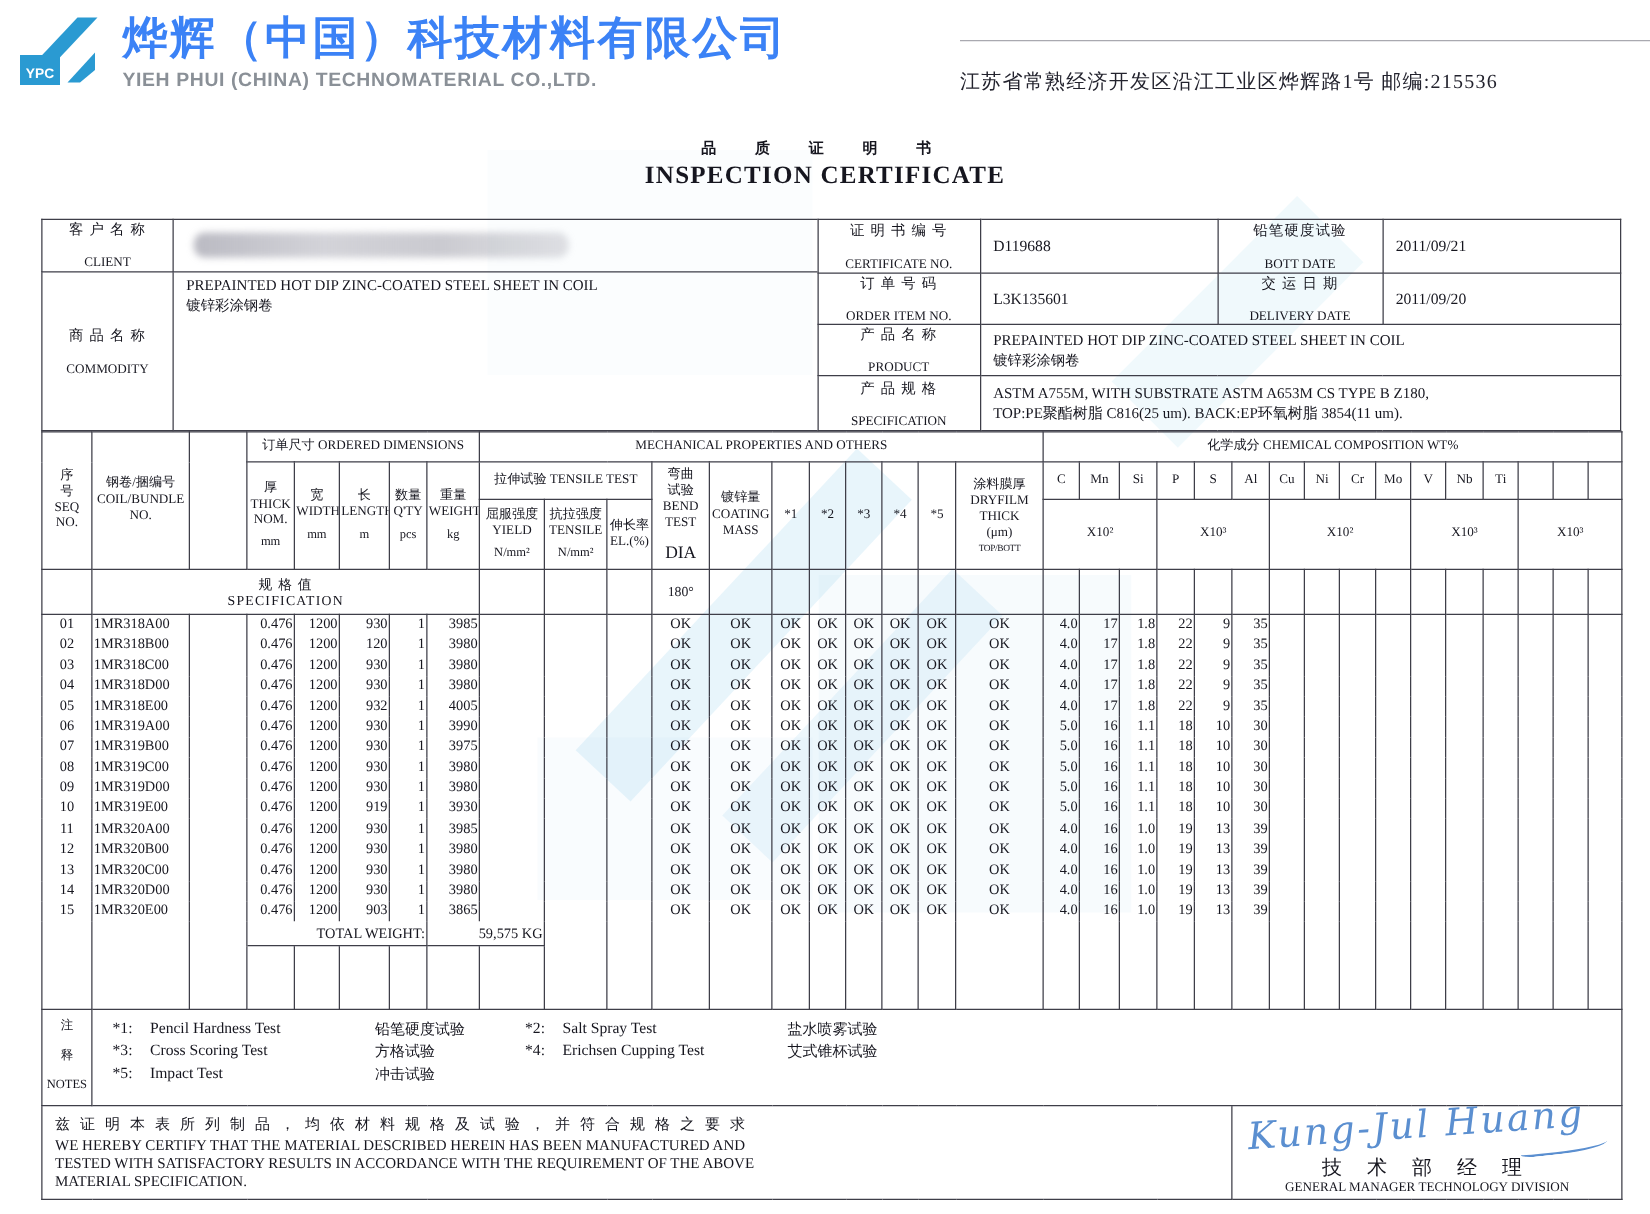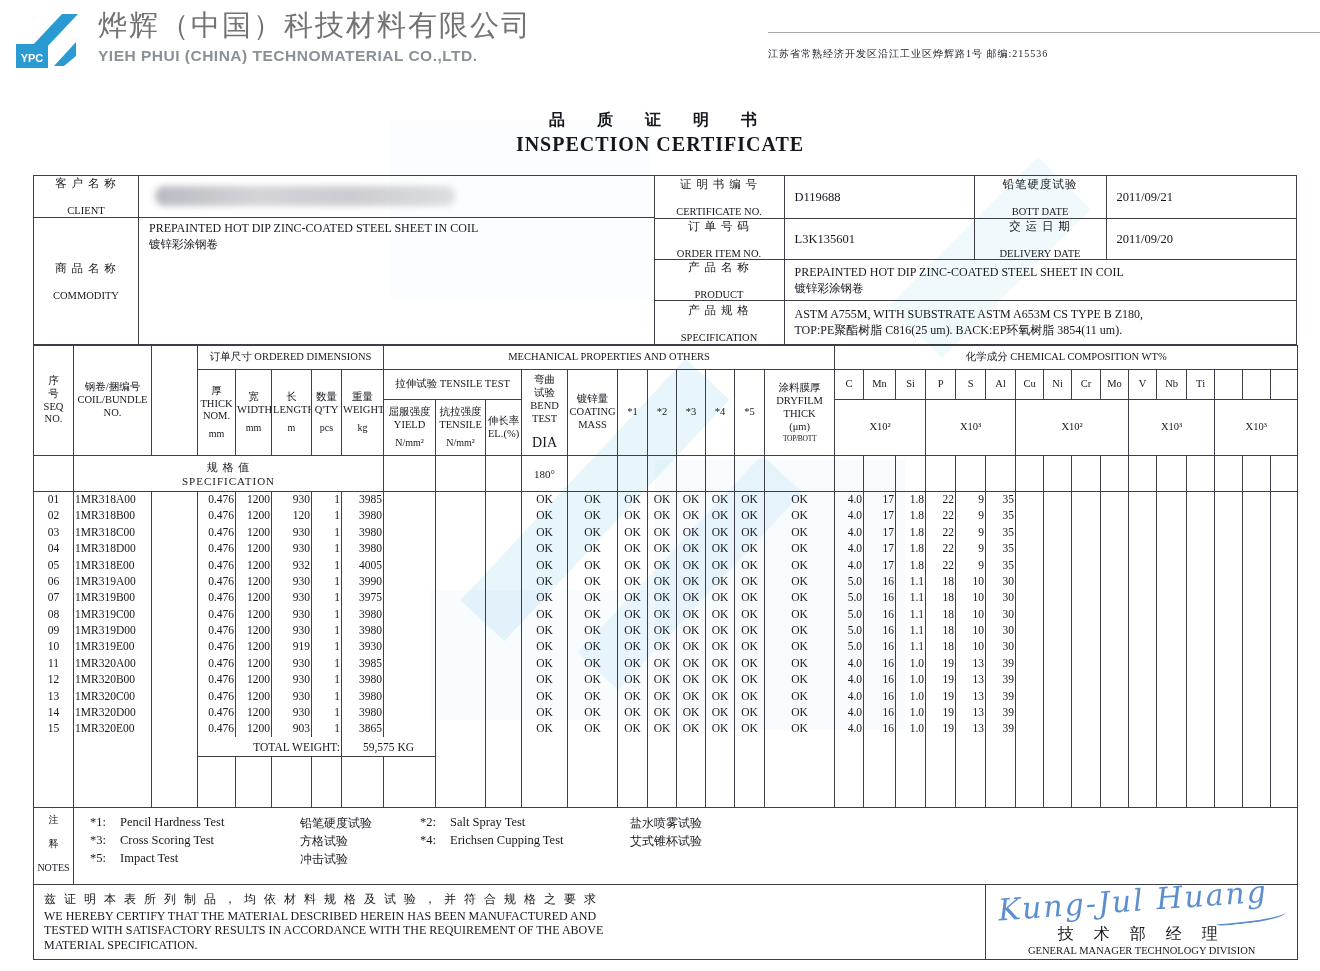--- a/index.html
+++ b/index.html
@@ -13,28 +13,28 @@
   .wm2 { left:555px; top:545px; width:270px; height:55px; transform:rotate(-47deg); opacity:.22; }
   .wm3 { left:655px; top:460px; width:250px; height:270px; opacity:.10; }
   .wm4 { left:885px; top:220px; width:210px; height:75px; transform:rotate(-45deg); opacity:.18; }
   .wm5 { left:430px; top:590px; width:220px; height:130px; opacity:.08; }
   .wm6 { left:390px; top:120px; width:260px; height:180px; opacity:.05; }
   .z { position:relative; z-index:1; }
 
   
   .logo { position:absolute; left:14px; top:6px; }
   .company { position:absolute; left:98px; top:6px; }
-  .company-cn { font-size:29px; font-weight:normal; color:#737373; letter-spacing:2px; font-family:"Liberation Sans",sans-serif; }
+  .company-cn { font-size:36px; font-weight:bold; color:#3b82f6; letter-spacing:2px; font-family:"Liberation Sans",sans-serif; }
   .company-en { font-size:15.5px; font-weight:bold; color:#8a9097; letter-spacing:0.5px; margin-top:1px; font-family:"Liberation Sans",sans-serif; }
   .address { position:absolute; left:768px; top:32px; width:552px; border-top:1px solid #a9a9b0; padding-top:3px;
-             font-size:10px; line-height:1.22; color:#23232e; white-space:pre-line; }
+             font-size:16px; line-height:1.22; color:#23232e; white-space:pre-line; }
   .address .cn-line { letter-spacing:1px; }
 
   .doc-title { position:absolute; left:0; top:110px; width:1320px; text-align:center; }
-  .doc-title .t-cn { font-size:16px; font-weight:bold; letter-spacing:14px; }
+  .doc-title .t-cn { font-size:12px; font-weight:bold; letter-spacing:14px; }
   .doc-title .t-en { font-size:20px; font-weight:bold; letter-spacing:1px; margin-top:2px; }
 
   
   .info-wrap { position:absolute; left:33px; top:175px; display:flex; }
   table.info { border-collapse:collapse; table-layout:fixed; }
   .info td { border:1px solid #3e3e48; vertical-align:middle; }
   .info .lbl { text-align:center; }
   .info .lbl .cn { display:block; font-size:11.5px; letter-spacing:1px; }
   .info .lbl .en { display:block; font-size:10.5px; margin-top:14px; }
   .info .val { font-size:12.5px; padding-left:10px; }
@@ -72,21 +72,21 @@
 
   tr.row-data td { border-top:none; border-bottom:none; height:16.4px; font-size:11.5px; line-height:1; }
   tr.row-total td { border-top:none; border-bottom:none; height:19px; font-size:11.5px; }
   tr.row-total td.tw-line { border-bottom:1px solid #3e3e48; }
   tr.row-band td { border-top:none; height:51px; }
   .a-c { text-align:center; }
   .a-l { text-align:left; padding-left:3px;margin-left:44px; }
   .a-r { text-align:right; padding-right:5px; }
   .a-k { text-align:center; font-size:10.5px; }
   .tw-label { text-align:right; padding-right:8px; }
-  .tw-value { text-align:center; padding-left:6px; }
+  .tw-value { text-align:right; padding-left:6px; }
 
   tr.row-notes { height:77px; }
   .notes-label { text-align:center; vertical-align:top; }
   .notes-label .stack { display:flex; flex-direction:column; justify-content:space-between; align-items:center; height:70px; padding:5px 0; font-size:10px; }
   .notes-body { vertical-align:top; padding:7px 0 0 16px !important; }
   .notes-grid { display:grid; grid-template-columns:330px auto; row-gap:1px; font-size:12.5px; }
   .note-item { display:flex; }
   .note-no { width:30px; }
   .note-en { width:180px; }
   .note-cn { font-size:12px; }

